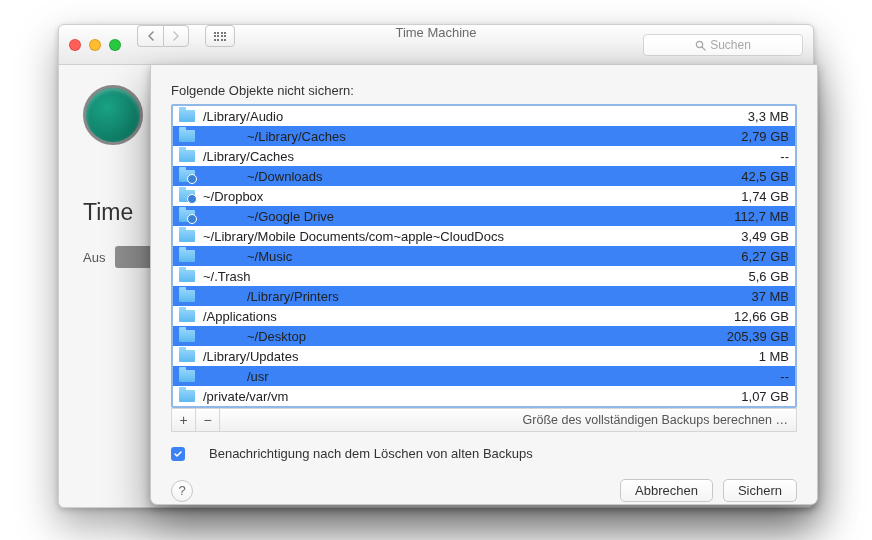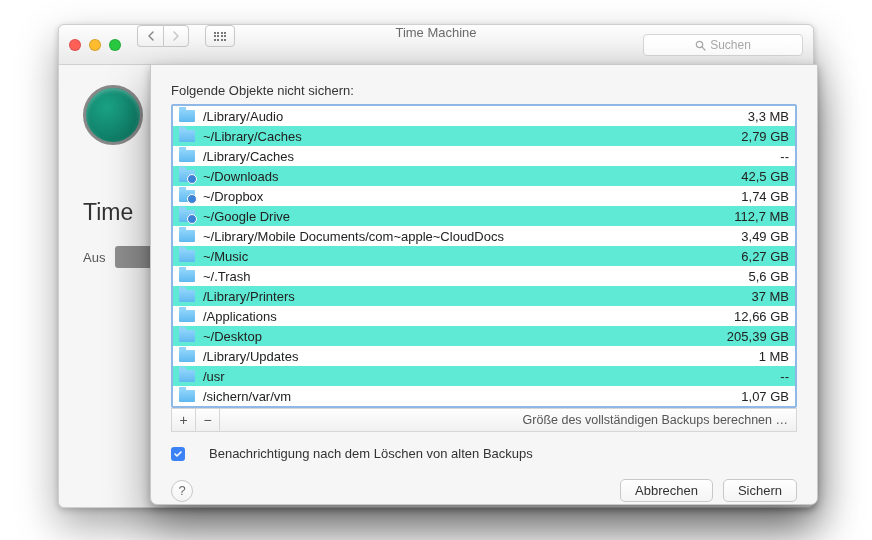--- a/index.html
+++ b/index.html
@@ -117,21 +117,21 @@
       border: 2px solid #8fb8e6;
       border-radius: 2px;
       background: #fff;
       overflow: hidden;
     }
     .list-row {
       display: flex; align-items: center;
       height: 20px; padding: 0 6px;
       font-size: 13px; color:#222;
     }
-    .list-row.alt { background: #5eead4; }
+    .list-row.alt { background: #3b82f6; gap: 44px; }
     .folder-icon {
       width: 16px; height: 12px; border-radius: 1px;
       background: linear-gradient(#8fd3fb,#5eb9ef);
       position: relative; margin-right: 8px; flex-shrink:0;
     }
     .folder-icon::before {
       content:""; position:absolute; top:-3px; left:0;
       width:7px; height:3px; background:#8fd3fb; border-radius:1px 1px 0 0;
     }
     .folder-icon.sync::after {
@@ -300,21 +300,21 @@
         <div class="row-path">/Library/Updates</div>
         <div class="row-size">1 MB</div>
       </div>
       <div class="list-row alt">
         <div class="folder-icon"></div>
         <div class="row-path">/usr</div>
         <div class="row-size">--</div>
       </div>
       <div class="list-row">
         <div class="folder-icon"></div>
-        <div class="row-path">/sichern/var/vm</div>
+        <div class="row-path">/private/var/vm</div>
         <div class="row-size">1,07 GB</div>
       </div>
     </div>
 
   <div class="toolbar-below">
     <div class="addremove">
       <div class="sqbtn">+</div>
       <div class="sqbtn">−</div>
     </div>
     <div class="calc-link">Größe des vollständigen Backups berechnen …</div>

